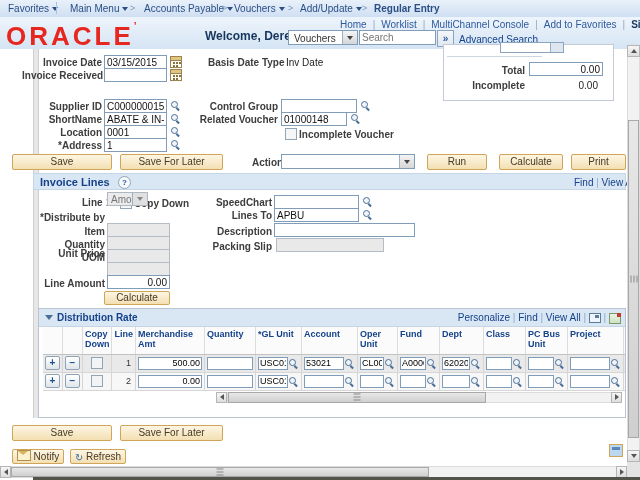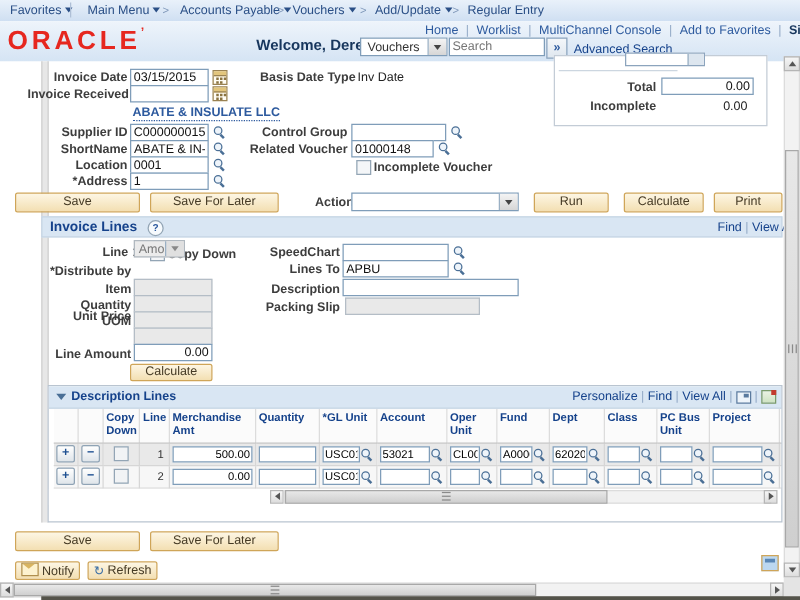--- a/index.html
+++ b/index.html
@@ -11,21 +11,21 @@
   .crumbbar{position:absolute;left:0;top:0;width:640px;height:17px;
             background:linear-gradient(#e9f1fa,#cfdff2);border-bottom:1px solid #f5f9fd;
             color:#2a4f86;font-size:10px}
   .crumb{position:absolute;top:3px;cursor:pointer;color:#2a4f86}
   .bsep{position:absolute;top:3px;color:#7d96b8;font-size:9px}
   .vdiv{position:absolute;top:2px;width:1px;height:12px;background:#aebfd6}
   .hdr{position:absolute;left:0;top:17px;width:640px;height:32px;
        background:linear-gradient(#eef4fb,#d5e4f4)}
   .toplink{color:#2d5a9e;cursor:pointer;white-space:nowrap}
   .pipe{color:#93aac7;padding:0 6px}
-  .logo{position:absolute;left:6px;top:4px;color:#e6271f;font-weight:bold;font-size:21px;
+  .logo{position:absolute;left:6px;top:4px;color:#e6271f;font-weight:bold;font-size:26px;
         letter-spacing:3px;font-family:"Liberation Sans",sans-serif}
   .logo::after{content:"\2019";font-size:10px;vertical-align:top;color:#e6271f}
   .welcome{position:absolute;left:205px;top:12px;font-weight:bold;font-size:12px;color:#17365d}
   
   .lbl{position:absolute;font-weight:bold;color:#3d3d3d;text-align:right;white-space:nowrap}
   .val{position:absolute;color:#222;white-space:nowrap}
   .link{color:#15428b;cursor:pointer;white-space:nowrap;text-decoration:none}
   .in{position:absolute;height:14px;border:1px solid #7f9db9;background:#fff;box-sizing:border-box;
       font:10px "Liberation Sans",sans-serif;padding:0 2px;color:#111}
   .in.num{text-align:right}
@@ -132,21 +132,21 @@
     <span class="crumb" style="left:8px"><span>Favorites</span><span class="caret-down"></span></span>
     <span class="vdiv" style="left:56px"></span>
     <span class="crumb" style="left:70px"><span>Main Menu</span><span class="caret-down"></span></span>
     <span class="bsep" style="left:130px">&gt;</span>
     <span class="crumb" style="left:144px"><span>Accounts Payable</span><span class="caret-down"></span></span>
     <span class="bsep" style="left:222px">&gt;</span>
     <span class="crumb" style="left:234px"><span>Vouchers</span><span class="caret-down"></span></span>
     <span class="bsep" style="left:288px">&gt;</span>
     <span class="crumb" style="left:300px"><span>Add/Update</span><span class="caret-down"></span></span>
     <span class="bsep" style="left:362px">&gt;</span>
-    <span class="crumb" style="left:374px;font-weight:normal"><span>Regular Entry</span></span>
+    <span class="crumb" style="left:374px;font-weight:bold"><span>Regular Entry</span></span>
   </div>
 
   <div class="hdr">
     <div class="abs nw" style="left:340px;top:2px;font-size:10px">
       <span class="toplink">Home</span><span class="pipe">|</span><span class="toplink">Worklist</span><span class="pipe">|</span><span class="toplink">MultiChannel Console</span><span class="pipe">|</span><span class="toplink">Add to Favorites</span><span class="pipe">|</span><span class="toplink" style="font-weight:bold;color:#17365d">Sign out</span>
     </div>
     <div class="logo">ORACLE</div>
     <div class="welcome">Welcome, Derek!</div>
     <div class="sel" style="left:288px;top:13px;width:70px">
       <span class="abs" style="left:5px;top:1px;line-height:13px">Vouchers</span>
@@ -163,21 +163,20 @@
 
   <span class="lbl" style="left:38px;top:57px;width:64px">Invoice Date</span>
   <input class="in" style="left: 104px; top: 55px; width: 63px;" value="03/15/2015">
   <span class="cal" style="left:170px;top:56px"></span>
   <span class="lbl" style="left:208px;top:57px;text-align:left">Basis Date Type</span>
   <span class="val" style="left:286px;top:57px">Inv Date</span>
   <span class="lbl" style="left:22px;top:70px;width:80px">Invoice Received</span>
   <input class="in" style="left: 104px; top: 68px; width: 63px;" value="">
   <span class="cal" style="left:170px;top:69px"></span>
 
-  <span class="suplink" style="left:106px;top:85px">ABATE &amp; INSULATE LLC</span>
 
   <span class="lbl" style="left:30px;top:101px;width:72px">Supplier ID</span>
   <input class="in" style="left: 104px; top: 99px; width: 63px;" value="C000000015">
   <span class="mag" style="position:absolute;left:170px;top:100px"></span>
   <span class="lbl" style="left:194px;top:101px;width:84px">Control Group</span>
   <input class="in" style="left: 281px; top: 99px; width: 76px;" value="">
   <span class="mag" style="position:absolute;left:360px;top:100px"></span>
 
   <span class="lbl" style="left:30px;top:114px;width:72px">ShortName</span>
   <input class="in" style="left: 104px; top: 112px; width: 63px;" value="ABATE &amp; IN-001">
@@ -255,21 +254,21 @@
   <input class="in" style="left: 274px; top: 208px; width: 85px;" value="APBU">
   <span class="mag" style="position:absolute;left:362px;top:209px"></span>
   <span class="lbl" style="left:200px;top:226px;width:72px">Description</span>
   <input class="in" style="left: 274px; top: 223px; width: 141px;">
   <span class="lbl" style="left:200px;top:241px;width:72px">Packing Slip</span>
   <input class="in dis" style="left: 276px; top: 238px; width: 108px;">
 
   <div class="distbox">
     <div style="position:relative;height:17px;background:#d9e6f3;border-bottom:1px solid #c6d5e4">
       <span class="tridown" style="left:6px;top:6px"></span>
-      <span class="sectitle" style="left:18px;top:3px;font-size:10px">Description Lines</span>
+      <span class="sectitle" style="left:18px;top:3px;font-size:10px">Distribution Rate</span>
       <span class="abs nw" style="right:4px;top:3px">
         <span class="link">Personalize</span><span style="color:#93aac7"> | </span><span class="link">Find</span><span style="color:#93aac7"> | </span><span class="link">View All</span><span style="color:#93aac7"> | </span><span class="pop"></span><span style="color:#93aac7"> | </span><span class="dl"></span>
       </span>
     </div>
     <table class="grid">
       <colgroup>
         <col style="width:17px">
           <col style="width:16px">
           <col style="width:28px">
           <col style="width:30px">

